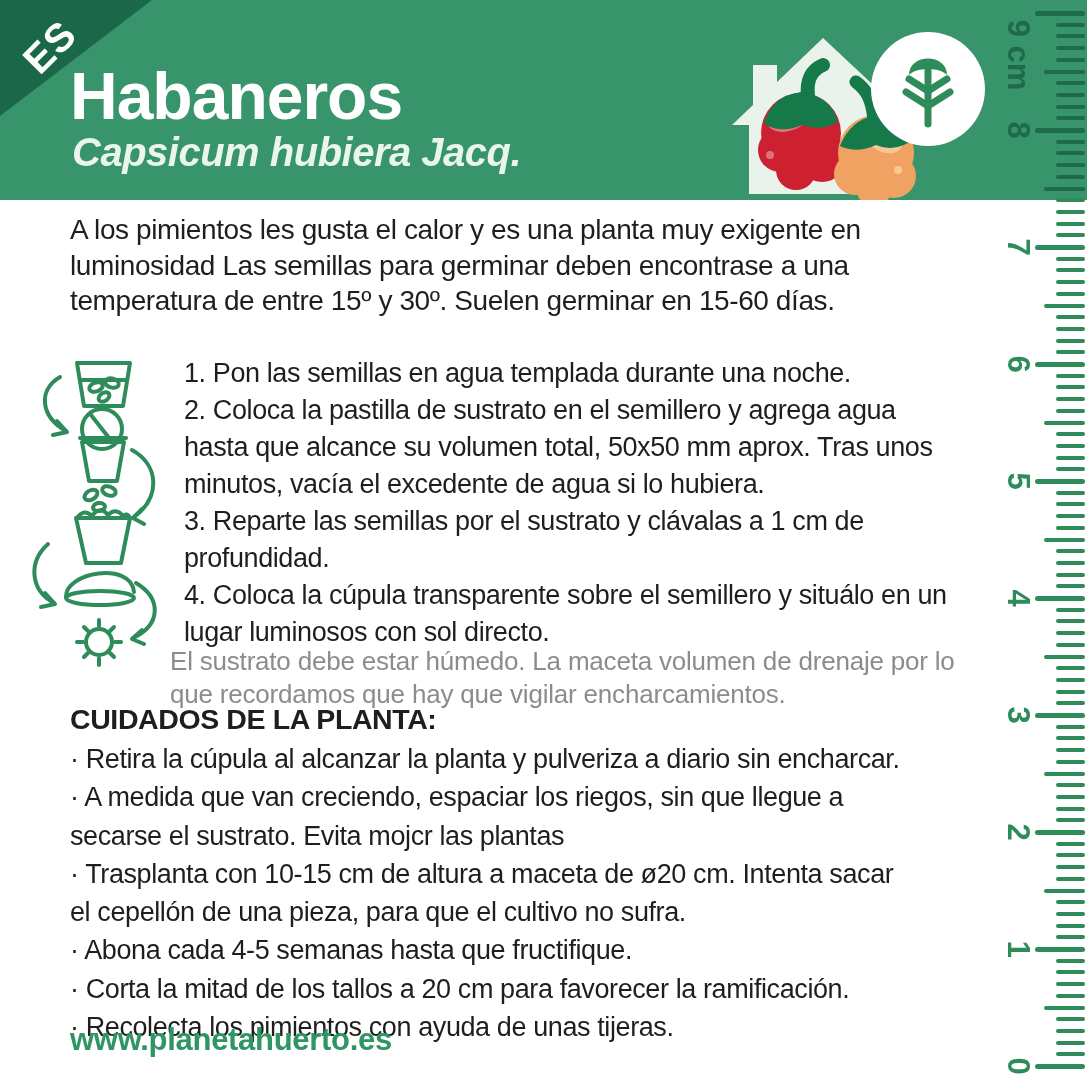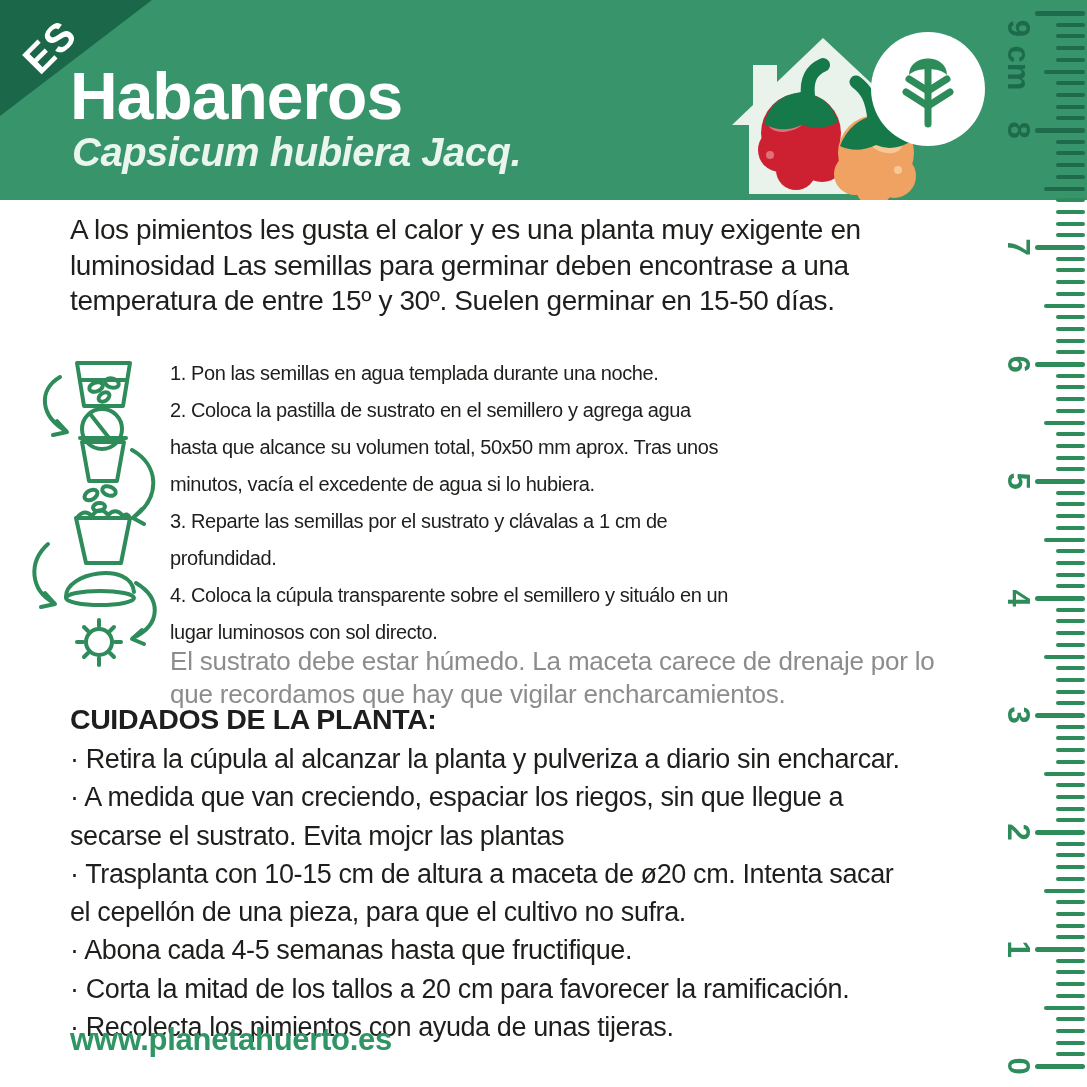--- a/index.html
+++ b/index.html
@@ -15,21 +15,21 @@
         font-size:40px;font-weight:bold;transform:rotate(-45deg);letter-spacing:1px;}
   .title{position:absolute;left:70px;top:58px;color:#ffffff;font-size:66px;font-weight:bold;letter-spacing:-1px;}
   .subtitle{position:absolute;left:72px;top:130px;color:#EAF5EE;font-size:40px;font-style:italic;font-weight:600;letter-spacing:-0.5px;}
   .logo{position:absolute;left:726px;top:28px;}
   
   .pre{white-space:pre;}
   .intro{position:absolute;left:70px;top:212px;font-size:28px;line-height:35.5px;letter-spacing:-0.4px;}
   .h2{position:absolute;left:70px;font-size:28.5px;font-weight:bold;letter-spacing:-0.4px;}
   .h2.germ{top:317px;}
   .h2.care{top:703px;}
-  .steps{position:absolute;left:170px;top:355px;font-size:20px;line-height:37px;letter-spacing:-0.4px;}
+  .steps{position:absolute;left:184px;top:355px;font-size:27px;line-height:37px;letter-spacing:-0.4px;}
   .note{position:absolute;left:170px;top:645px;font-size:26px;line-height:33px;color:#8C8C8C;letter-spacing:-0.2px;}
   .careList{position:absolute;left:70px;top:740px;font-size:27px;line-height:38.3px;letter-spacing:-0.4px;}
   .footer{position:absolute;left:70px;top:1022px;width:945px;text-align:left;
           font-size:31px;font-weight:bold;color:#2F9564;letter-spacing:-0.3px;}
   
   .stepIcons{position:absolute;left:20px;top:352px;}
   
   .ruler{position:absolute;right:0;top:0;width:95px;height:1087px;}
   .tick{position:absolute;right:2px;border-radius:3px;}
   .rlabel{position:absolute;right:52px;width:34px;height:34px;display:flex;align-items:center;justify-content:center;
@@ -80,21 +80,21 @@
           <path d="M202 78 L180 64"></path>
             <path d="M202 78 L224 64"></path>
         </g>
         <path d="M183 47 C183 25 221 25 221 47 C214 39 190 39 183 47 Z" fill="#2E8B5A"></path>
       </g>
     </svg>
   </div>
 
   <div class="intro pre">A los pimientos les gusta el calor y es una planta muy exigente en
 luminosidad Las semillas para germinar deben encontrase a una
-temperatura de entre 15º y 30º. Suelen germinar en 15-50 días.</div>
+temperatura de entre 15º y 30º. Suelen germinar en 15-60 días.</div>
 
 
   <svg class="stepIcons" width="150" height="330" viewBox="0 0 150 330" fill="none" stroke="#2E8B5A" stroke-width="4" stroke-linecap="round" stroke-linejoin="round">
     <g>
       <path d="M57 11 L110 11 L103 54 L64 54 Z"></path>
       <path d="M61 28 L106 28"></path>
       <ellipse cx="76" cy="35" rx="7" ry="4.5" transform="rotate(-20 76 35)"></ellipse>
       <ellipse cx="92" cy="31" rx="7" ry="4.5" transform="rotate(15 92 31)"></ellipse>
       <ellipse cx="84" cy="45" rx="6" ry="4" transform="rotate(-35 84 45)"></ellipse>
     </g>
@@ -146,21 +146,21 @@
 
   <div class="steps pre">1. Pon las semillas en agua templada durante una noche.
 2. Coloca la pastilla de sustrato en el semillero y agrega agua
 hasta que alcance su volumen total, 50x50 mm aprox. Tras unos
 minutos, vacía el excedente de agua si lo hubiera.
 3. Reparte las semillas por el sustrato y clávalas a 1 cm de
 profundidad.
 4. Coloca la cúpula transparente sobre el semillero y situálo en un
 lugar luminosos con sol directo.</div>
 
-  <div class="note pre">El sustrato debe estar húmedo. La maceta carece de drenaje por lo
+  <div class="note pre">El sustrato debe estar húmedo. La maceta volumen de drenaje por lo
 que recordamos que hay que vigilar encharcamientos.</div>
 
   <div class="h2 care">CUIDADOS DE LA PLANTA:</div>
 
   <div class="careList pre">· Retira la cúpula al alcanzar la planta y pulveriza a diario sin encharcar.
 · A medida que van creciendo, espaciar los riegos, sin que llegue a
 secarse el sustrato. Evita mojcr las plantas
 · Trasplanta con 10-15 cm de altura a maceta de ø20 cm. Intenta sacar
 el cepellón de una pieza, para que el cultivo no sufra.
 · Abona cada 4-5 semanas hasta que fructifique.

